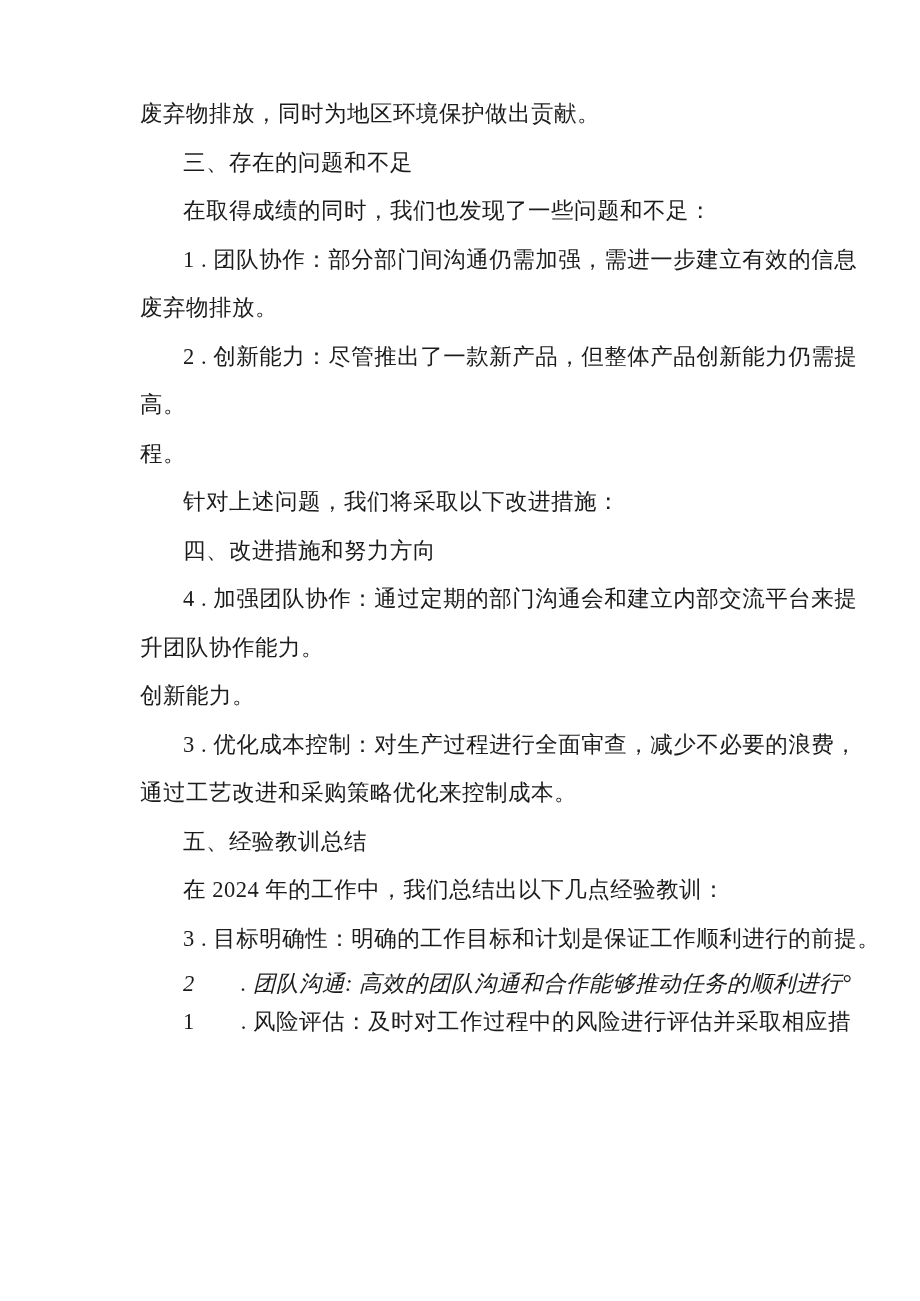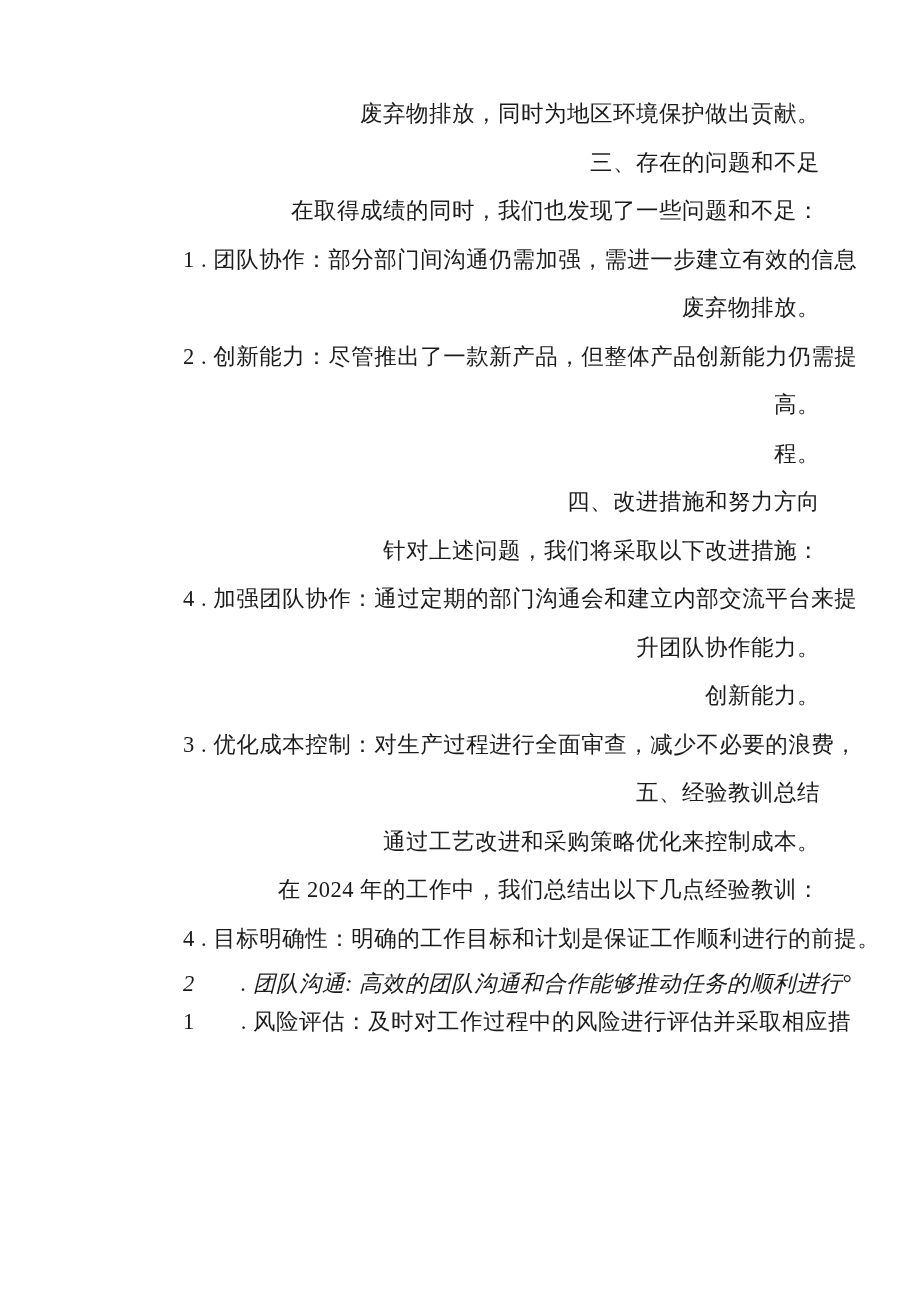--- a/index.html
+++ b/index.html
@@ -22,21 +22,20 @@
     font-family: "Liberation Serif", "DejaVu Serif", serif;
     font-size: 22.5px;
     font-weight: 400;
     color: #1b1b1b;
     letter-spacing: 0.5px;
   }
   .line {
     height: 48.5px;
     line-height: 48.5px;
     white-space: nowrap;
-    text-align: right;
   }
   .line.indent {
     padding-left: 43px;
   }
   .line.tight {
     height: 33px;
     line-height: 33px;
   }
   .line.tight-first {
     height: 42px;
@@ -50,26 +49,26 @@
 <div class="page">
   <div class="doc">
     <div class="line">废弃物排放，同时为地区环境保护做出贡献。</div>
     <div class="line indent">三、存在的问题和不足</div>
     <div class="line indent">在取得成绩的同时，我们也发现了一些问题和不足：</div>
     <div class="line indent">1 . 团队协作：部分部门间沟通仍需加强，需进一步建立有效的信息</div>
     <div class="line">废弃物排放。</div>
     <div class="line indent">2 . 创新能力：尽管推出了一款新产品，但整体产品创新能力仍需提</div>
     <div class="line">高。</div>
     <div class="line">程。</div>
+    <div class="line indent">针对上述问题，我们将采取以下改进措施：</div>
     <div class="line indent">四、改进措施和努力方向</div>
-    <div class="line indent">针对上述问题，我们将采取以下改进措施：</div>
     <div class="line indent">4 . 加强团队协作：通过定期的部门沟通会和建立内部交流平台来提</div>
     <div class="line">升团队协作能力。</div>
     <div class="line">创新能力。</div>
     <div class="line indent">3 . 优化成本控制：对生产过程进行全面审查，减少不必要的浪费，</div>
+    <div class="line">通过工艺改进和采购策略优化来控制成本。</div>
     <div class="line indent">五、经验教训总结</div>
-    <div class="line">通过工艺改进和采购策略优化来控制成本。</div>
     <div class="line indent">在 2024 年的工作中，我们总结出以下几点经验教训：</div>
-    <div class="line indent">4 . 目标明确性：明确的工作目标和计划是保证工作顺利进行的前提。</div>
+    <div class="line indent">3 . 目标明确性：明确的工作目标和计划是保证工作顺利进行的前提。</div>
     <div class="line indent tight-first">2　　. 团队沟通: 高效的团队沟通和合作能够推动任务的顺利进行°</div>
     <div class="line indent tight">1　　. 风险评估：及时对工作过程中的风险进行评估并采取相应措</div>
   </div>
 </div>
 
 </body></html>

